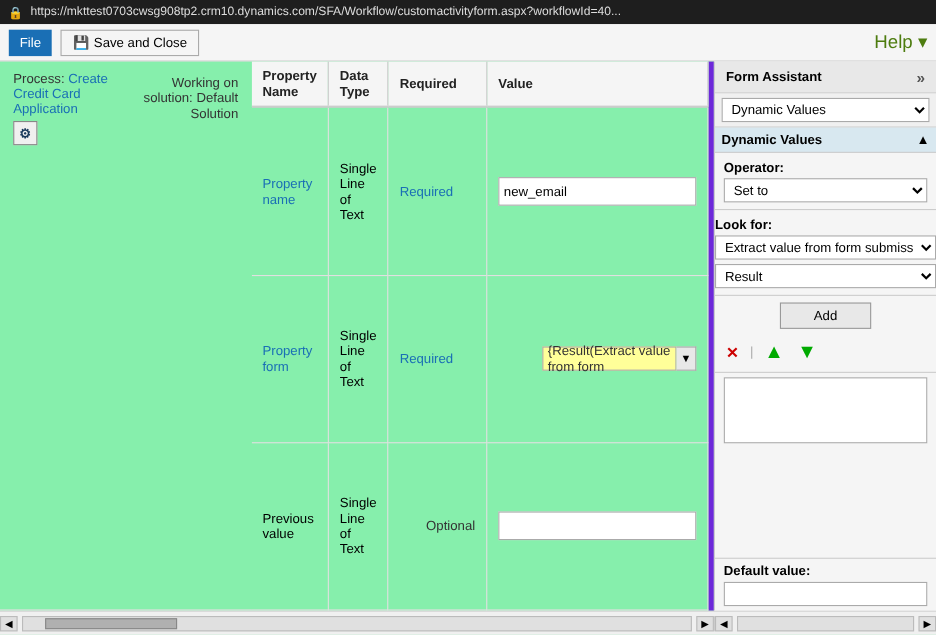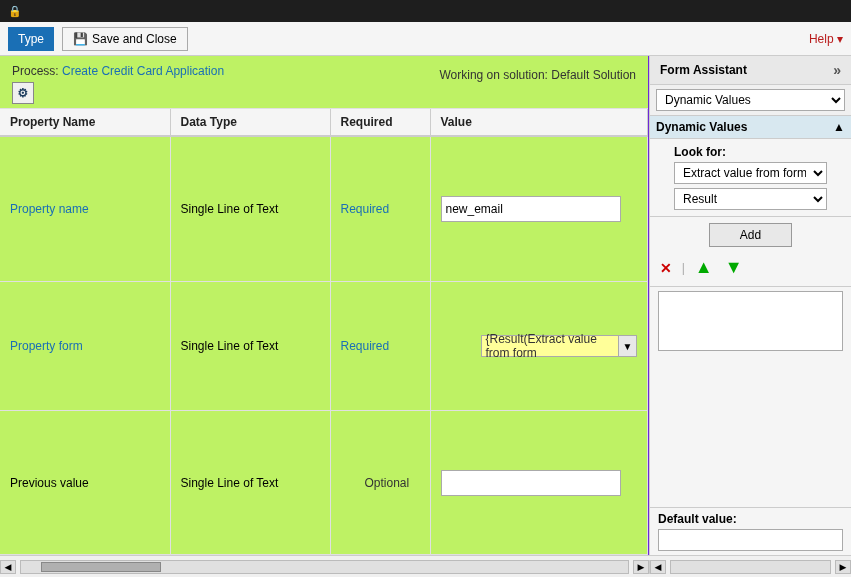--- a/index.html
+++ b/index.html
@@ -46,31 +46,31 @@
       align-items: center;
       gap: 4px;
       height: 24px;
       font-size: 12px;
     }
     .help-btn {
       margin-left: auto;
       background: none;
       border: none;
       cursor: pointer;
-      color: #b91c1c;
-      font-size: 12px;
+      color: #4d7c0f;
+      font-size: 17px;
     }
 
     
     .left-panel {
       flex: 1;
-      background: #bef264;
-      border-right: 1px solid #6d28d9;
-      display: flex;
-      flex-direction: column;
+      background: #86efac;
+      border-right: 5px solid #6d28d9;
+      display: flex;
+      flex-direction: row;
     }
     .process-link {
       color: #1a6fb5;
       text-decoration: none;
       font-size: 12px;
     }
     .page-title {
       font-size: 17px;
       font-weight: bold;
       color: #1a3a5c;
@@ -201,21 +201,21 @@
     .operator-select {
       width: 100%;
       padding: 2px 4px;
       border: 1px solid #aaa;
       background: white;
       height: 22px;
       font-size: 12px;
     }
 
     .lookfor-section {
-      padding: 6px 24px;
+      padding: 6px 0;
       border-bottom: 1px solid #ccc;
     }
     .lookfor-label { font-weight: bold; margin-bottom: 3px; font-size: 12px; }
     .lookfor-select {
       width: 100%;
       padding: 2px 4px;
       border: 1px solid #aaa;
       background: white;
       height: 22px;
       font-size: 12px;
@@ -347,24 +347,25 @@
       padding: 8px 12px 4px 12px;
       border-bottom: 1px solid #e0e0e0;
     }
     .process-left { display: flex; flex-direction: column; }
   </style>
 </head>
 <body>
 
 <div class="title-bar">
   <span class="lock-icon">🔒</span>
+  <span class="url">https://mkttest0703cwsg908tp2.crm10.dynamics.com/SFA/Workflow/customactivityform.aspx?workflowId=40...</span>
 </div>
 
 <div class="toolbar">
-  <button class="file-btn">Type</button>
+  <button class="file-btn">File</button>
   <button class="save-close-btn">
     <span>💾</span>
     <span>Save and Close</span>
   </button>
   <button class="help-btn">Help ▾</button>
 </div>
 
 <div style="display:flex; height: calc(577px - 22px - 34px - 22px); position:relative;">
 
   <div class="left-panel">
@@ -432,20 +433,26 @@
       <select class="dv-select">
         <option>Dynamic Values</option>
       </select>
     </div>
 
     <div class="dynamic-values-section">
       <span>Dynamic Values</span>
       <span class="dv-collapse">▲</span>
     </div>
 
+    <div class="operator-section">
+      <div class="operator-label">Operator:</div>
+      <select class="operator-select">
+        <option>Set to</option>
+      </select>
+    </div>
 
     <div class="lookfor-section">
       <div class="lookfor-label">Look for:</div>
       <select class="lookfor-select">
         <option>Extract value from form submission</option>
       </select>
       <select class="result-select">
         <option>Result</option>
       </select>
     </div>

